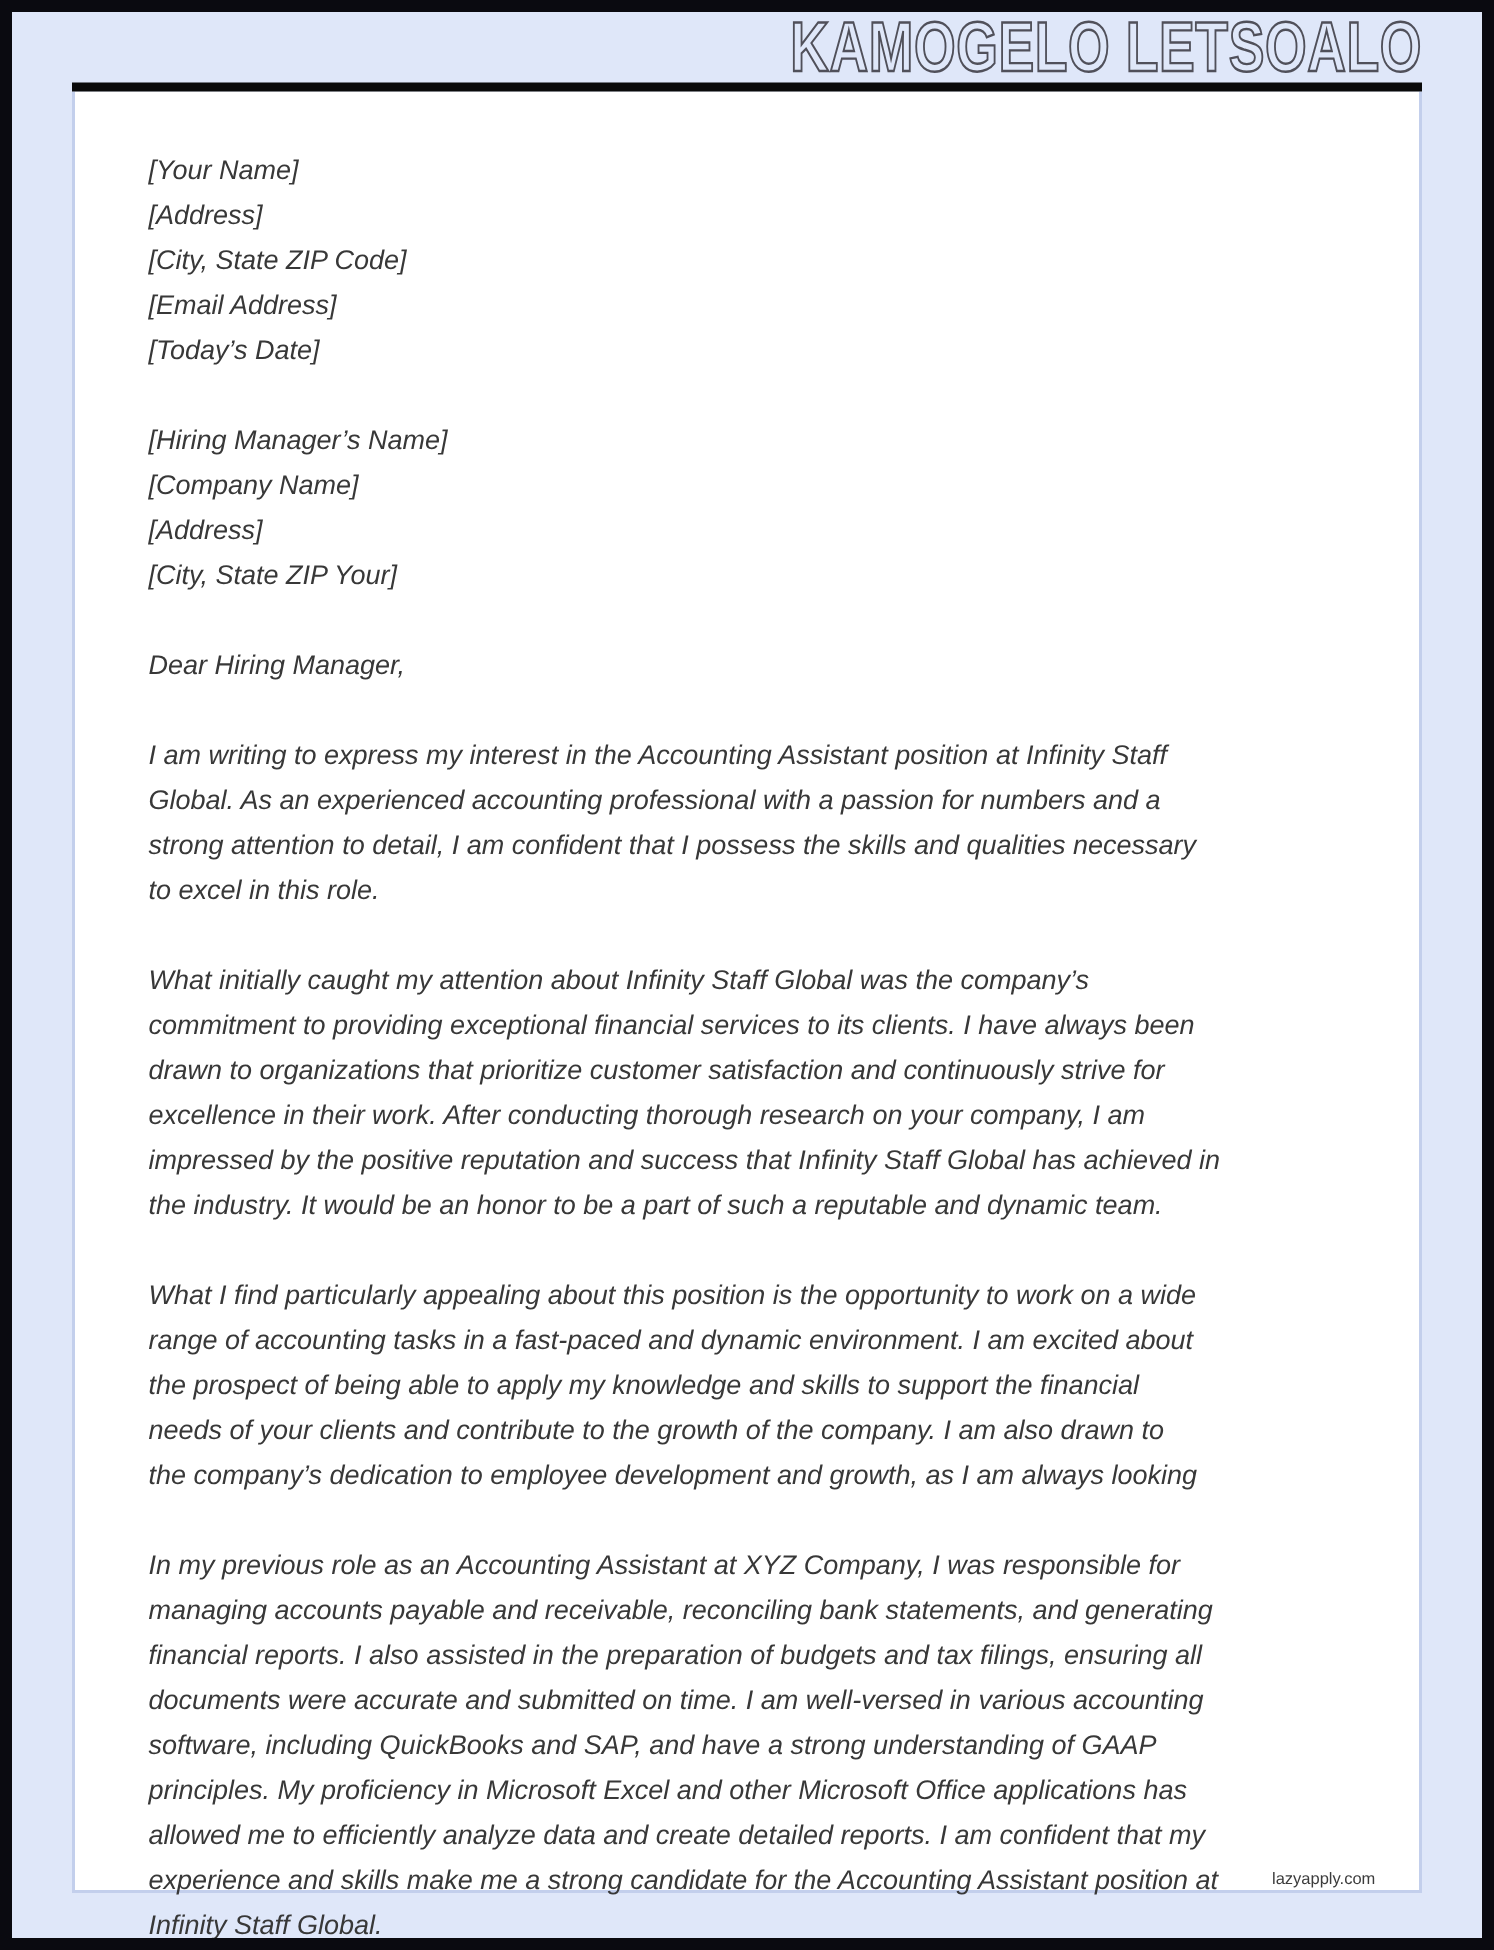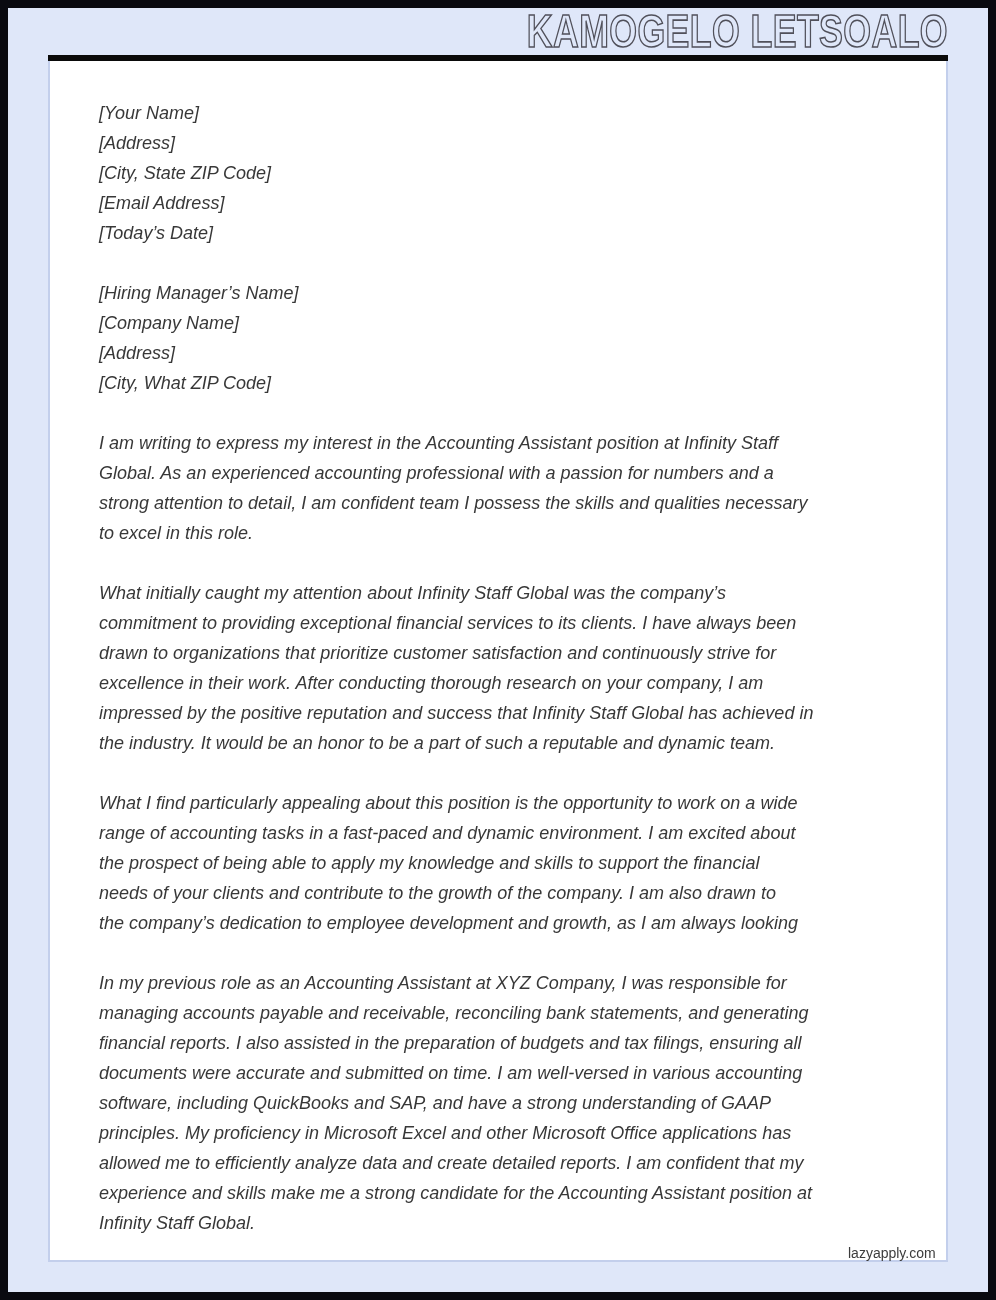--- a/index.html
+++ b/index.html
@@ -66,21 +66,21 @@
     color: var(--c-text, #383838);
   }
   .block {
     white-space: pre-line;
     margin: 0 0 30px 0;
     font-style: italic;
   }
   .watermark {
     position: absolute;
     left: 848px; top: 1245px;
-    font-size: 14px;
+    font-size: 11px;
     line-height: 17px;
     color: var(--c-watermark, #3c3c3c);
     z-index: 4;
     white-space: nowrap;
   }
 </style>
 </head>
 <body>
 
 <div class="canvas">
@@ -94,26 +94,27 @@
   <div class="content">
     <div class="block">[Your Name]
 [Address]
 [City, State ZIP Code]
 [Email Address]
 [Today’s Date]</div>
 
     <div class="block">[Hiring Manager’s Name]
 [Company Name]
 [Address]
-[City, What ZIP Code]</div>
+[City, State ZIP Your]</div>
 
+    <div class="block">Dear Hiring Manager,</div>
 
     <div class="block">I am writing to express my interest in the Accounting Assistant position at Infinity Staff
 Global. As an experienced accounting professional with a passion for numbers and a
-strong attention to detail, I am confident team I possess the skills and qualities necessary
+strong attention to detail, I am confident that I possess the skills and qualities necessary
 to excel in this role.</div>
 
     <div class="block">What initially caught my attention about Infinity Staff Global was the company’s
 commitment to providing exceptional financial services to its clients. I have always been
 drawn to organizations that prioritize customer satisfaction and continuously strive for
 excellence in their work. After conducting thorough research on your company, I am
 impressed by the positive reputation and success that Infinity Staff Global has achieved in
 the industry. It would be an honor to be a part of such a reputable and dynamic team.</div>
 
     <div class="block">What I find particularly appealing about this position is the opportunity to work on a wide

